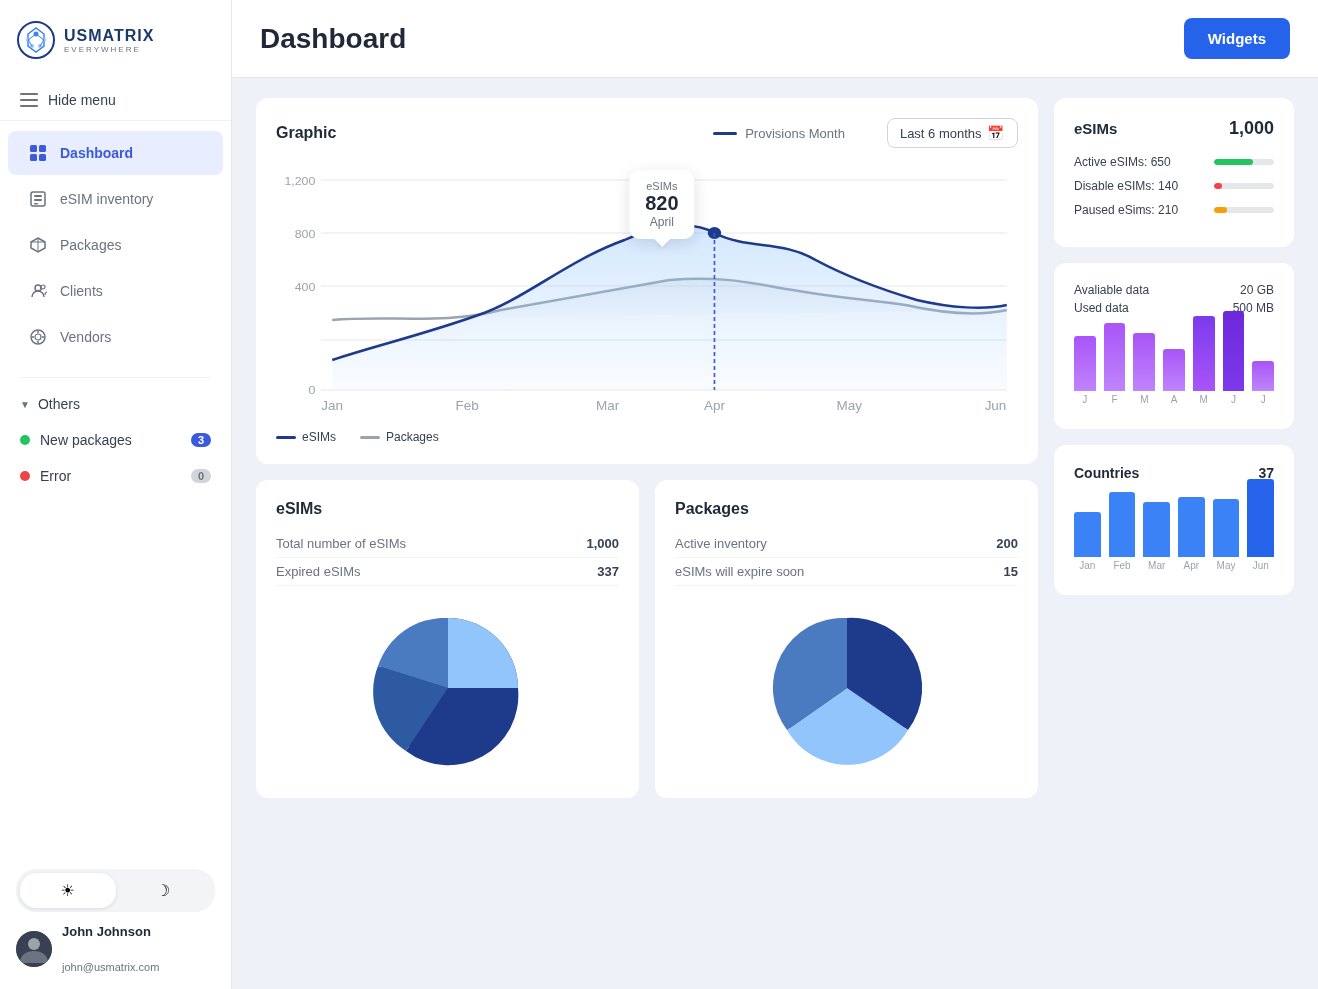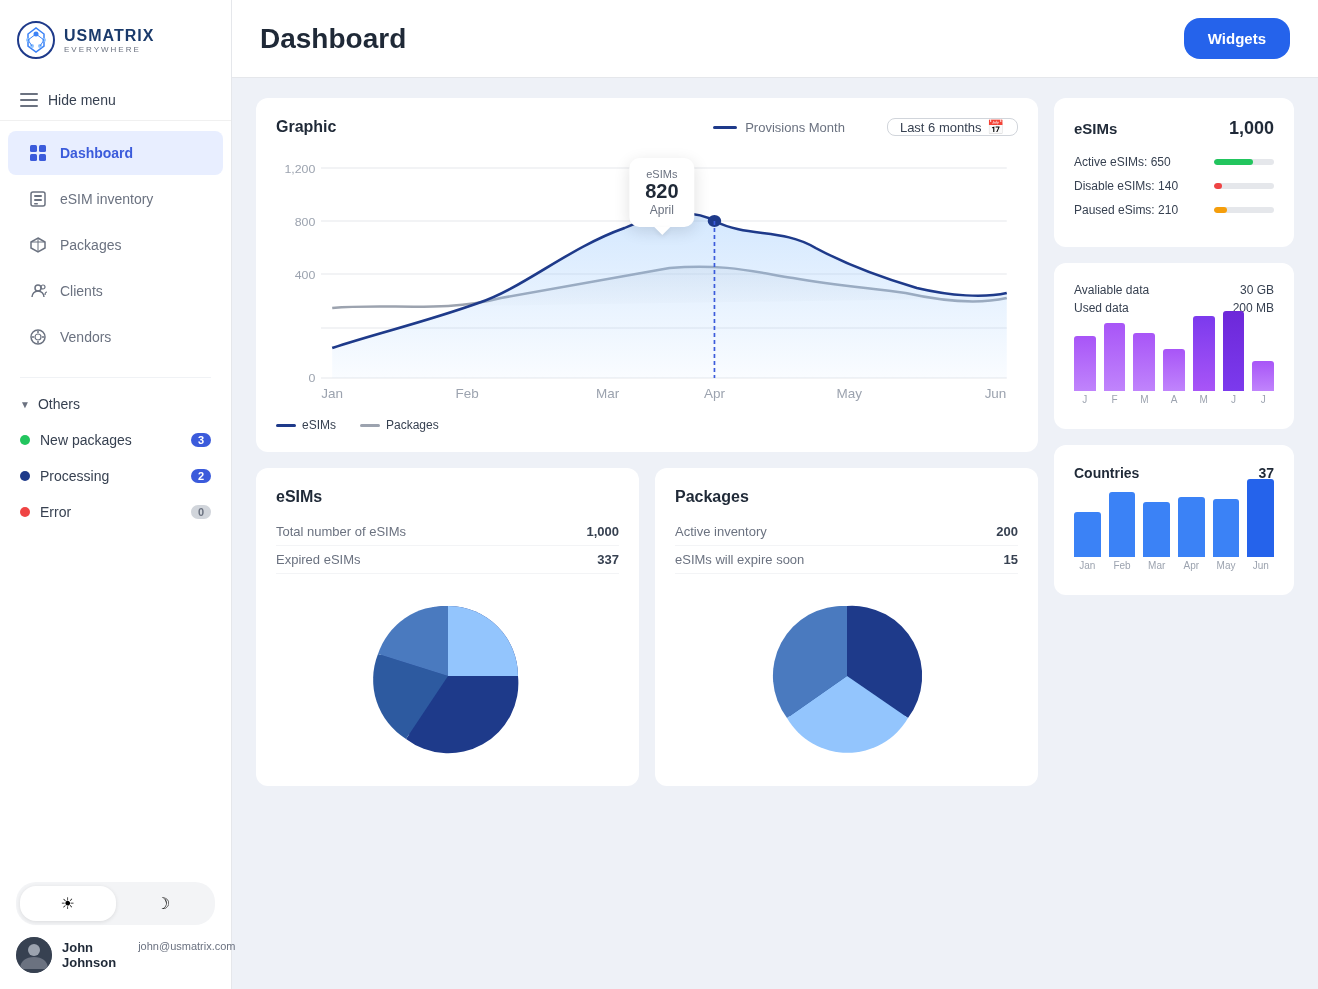--- a/index.html
+++ b/index.html
@@ -25,46 +25,46 @@
     .badge-item { display: flex; align-items: center; gap: 10px; padding: 10px 12px; cursor: pointer; font-size: 14px; color: #374151; font-weight: 500; }
     .dot { width: 10px; height: 10px; border-radius: 50%; flex-shrink: 0; }
     .badge-count { margin-left: auto; background: #3b5bdb; color: #fff; font-size: 11px; font-weight: 600; border-radius: 10px; padding: 1px 7px; min-width: 20px; text-align: center; }
     .badge-count.zero { background: #d1d5db; color: #6b7280; }
     .sidebar-bottom { margin-top: auto; padding: 16px; }
     .theme-toggle { display: flex; background: #f3f4f6; border-radius: 20px; padding: 4px; margin-bottom: 12px; }
     .theme-btn { flex: 1; padding: 8px; border-radius: 16px; border: none; cursor: pointer; background: transparent; font-size: 16px; display: flex; align-items: center; justify-content: center; }
     .theme-btn.active { background: #fff; box-shadow: 0 1px 4px rgba(0,0,0,0.1); }
     .user-profile { display: flex; align-items: center; gap: 10px; }
     .avatar { width: 36px; height: 36px; border-radius: 50%; background: linear-gradient(135deg, #6b7280, #374151); display: flex; align-items: center; justify-content: center; color: #fff; font-size: 14px; font-weight: 600; overflow: hidden; flex-shrink: 0; }
-    .user-info { display: flex; flex-direction: row; gap: 22px; }
+    .user-info { display: flex; flex-direction: column; gap: 22px; }
     .user-name { font-size: 13px; font-weight: 600; color: #1f2937; }
     .user-email { font-size: 11px; color: #6b7280; }
 
     
     .main { flex: 1; display: flex; flex-direction: column; overflow: hidden; }
     .topbar { display: flex; align-items: center; justify-content: space-between; padding: 18px 28px; background: #fff; border-bottom: 1px solid #e5e7eb; }
     .page-title { font-size: 28px; font-weight: 700; color: #1f2937; }
-    .widgets-btn { background: #2563eb; color: #fff; border: none; border-radius: 16px; padding: 12px 24px; font-size: 15px; font-weight: 600; cursor: pointer; }
+    .widgets-btn { background: #2563eb; color: #fff; border: none; border-radius: 8px; padding: 12px 24px; font-size: 15px; font-weight: 600; cursor: pointer; }
 
     
     .content { flex: 1; display: flex; gap: 16px; padding: 20px 24px; overflow: hidden; justify-content: flex-end; }
     .left-col { flex: 1; display: flex; flex-direction: column; gap: 16px; min-width: 0; }
     .right-col { width: 240px; display: flex; flex-direction: column; gap: 16px; flex-shrink: 0; }
 
     
     .card { background: #fff; border-radius: 12px; padding: 20px; }
 
     
     .graphic-card { padding: 20px; }
     .graphic-header { display: flex; align-items: center; justify-content: space-between; margin-bottom: 12px; }
     .graphic-title { font-size: 16px; font-weight: 700; color: #1f2937; }
     .graphic-legend { display: flex; align-items: center; gap: 8px; }
     .legend-line { width: 24px; height: 3px; background: #1e3a8a; border-radius: 2px; }
     .legend-label { font-size: 13px; color: #6b7280; }
-    .date-btn { display: flex; align-items: center; gap: 6px; border: 1px solid #d1d5db; border-radius: 8px; padding: 0 12px; font-size: 13px; color: #374151; cursor: pointer; background: #fff; margin-left: 16px; }
+    .date-btn { display: flex; align-items: center; gap: 6px; border: 1px solid #d1d5db; border-radius: 8px; padding: 6px 12px; font-size: 13px; color: #374151; cursor: pointer; background: #fff; margin-left: 16px; }
     .chart-area { position: relative; height: 260px; }
     .chart-legend { display: flex; gap: 24px; margin-top: 10px; }
     .legend-item { display: flex; align-items: center; gap: 6px; font-size: 12px; color: #374151; }
     .legend-dot-line { width: 20px; height: 3px; border-radius: 2px; }
 
     
     .chart-tooltip { position: absolute; background: #fff; border-radius: 10px; padding: 10px 16px; box-shadow: 0 4px 16px rgba(0,0,0,0.12); text-align: center; top: 20px; left: 50%; transform: translateX(-50%); }
     .tooltip-label { font-size: 11px; color: #6b7280; }
     .tooltip-value { font-size: 20px; font-weight: 700; color: #1f2937; }
     .tooltip-month { font-size: 12px; color: #6b7280; }
@@ -207,25 +207,20 @@
     <div class="others-toggle">
       <span class="chevron">▼</span>
       <span>Others</span>
     </div>
     <div class="badge-item">
       <div class="dot" style="background:#22c55e;"></div>
       <span>New packages</span>
       <span class="badge-count">3</span>
     </div>
     <div class="badge-item">
-      <div class="dot" style="background:#1e3a8a;"></div>
-      <span>Processing</span>
-      <span class="badge-count">2</span>
-    </div>
-    <div class="badge-item">
       <div class="dot" style="background:#ef4444;"></div>
       <span>Error</span>
       <span class="badge-count zero">0</span>
     </div>
   </div>
 
   <div class="sidebar-bottom">
     <div class="theme-toggle">
       <button class="theme-btn active">☀</button>
       <button class="theme-btn">☽</button>
@@ -412,25 +407,25 @@
             <div class="esim-bar-bg">
               <div class="esim-bar-fill" style="width:21%;background:#f59e0b;"></div>
             </div>
           </div>
         </div>
       </div>
 
       <div class="card data-section">
         <div class="data-row">
           <span class="data-label">Avaliable data</span>
-          <span class="data-val">30 GB</span>
+          <span class="data-val">20 GB</span>
         </div>
         <div class="data-row" style="margin-top:4px;gap:20px;">
           <span class="data-label">Used data</span>
-          <span class="data-val">200 MB</span>
+          <span class="data-val">500 MB</span>
         </div>
 
         <div class="mini-bar-chart">
           <div class="mini-bar-wrap">
             <div class="mini-bar" style="height:55px;background:linear-gradient(180deg,#a855f7,#c084fc);"></div>
             <span class="mini-bar-label">J</span>
           </div>
           <div class="mini-bar-wrap">
             <div class="mini-bar" style="height:68px;background:linear-gradient(180deg,#a855f7,#c084fc);"></div>
             <span class="mini-bar-label">F</span>

